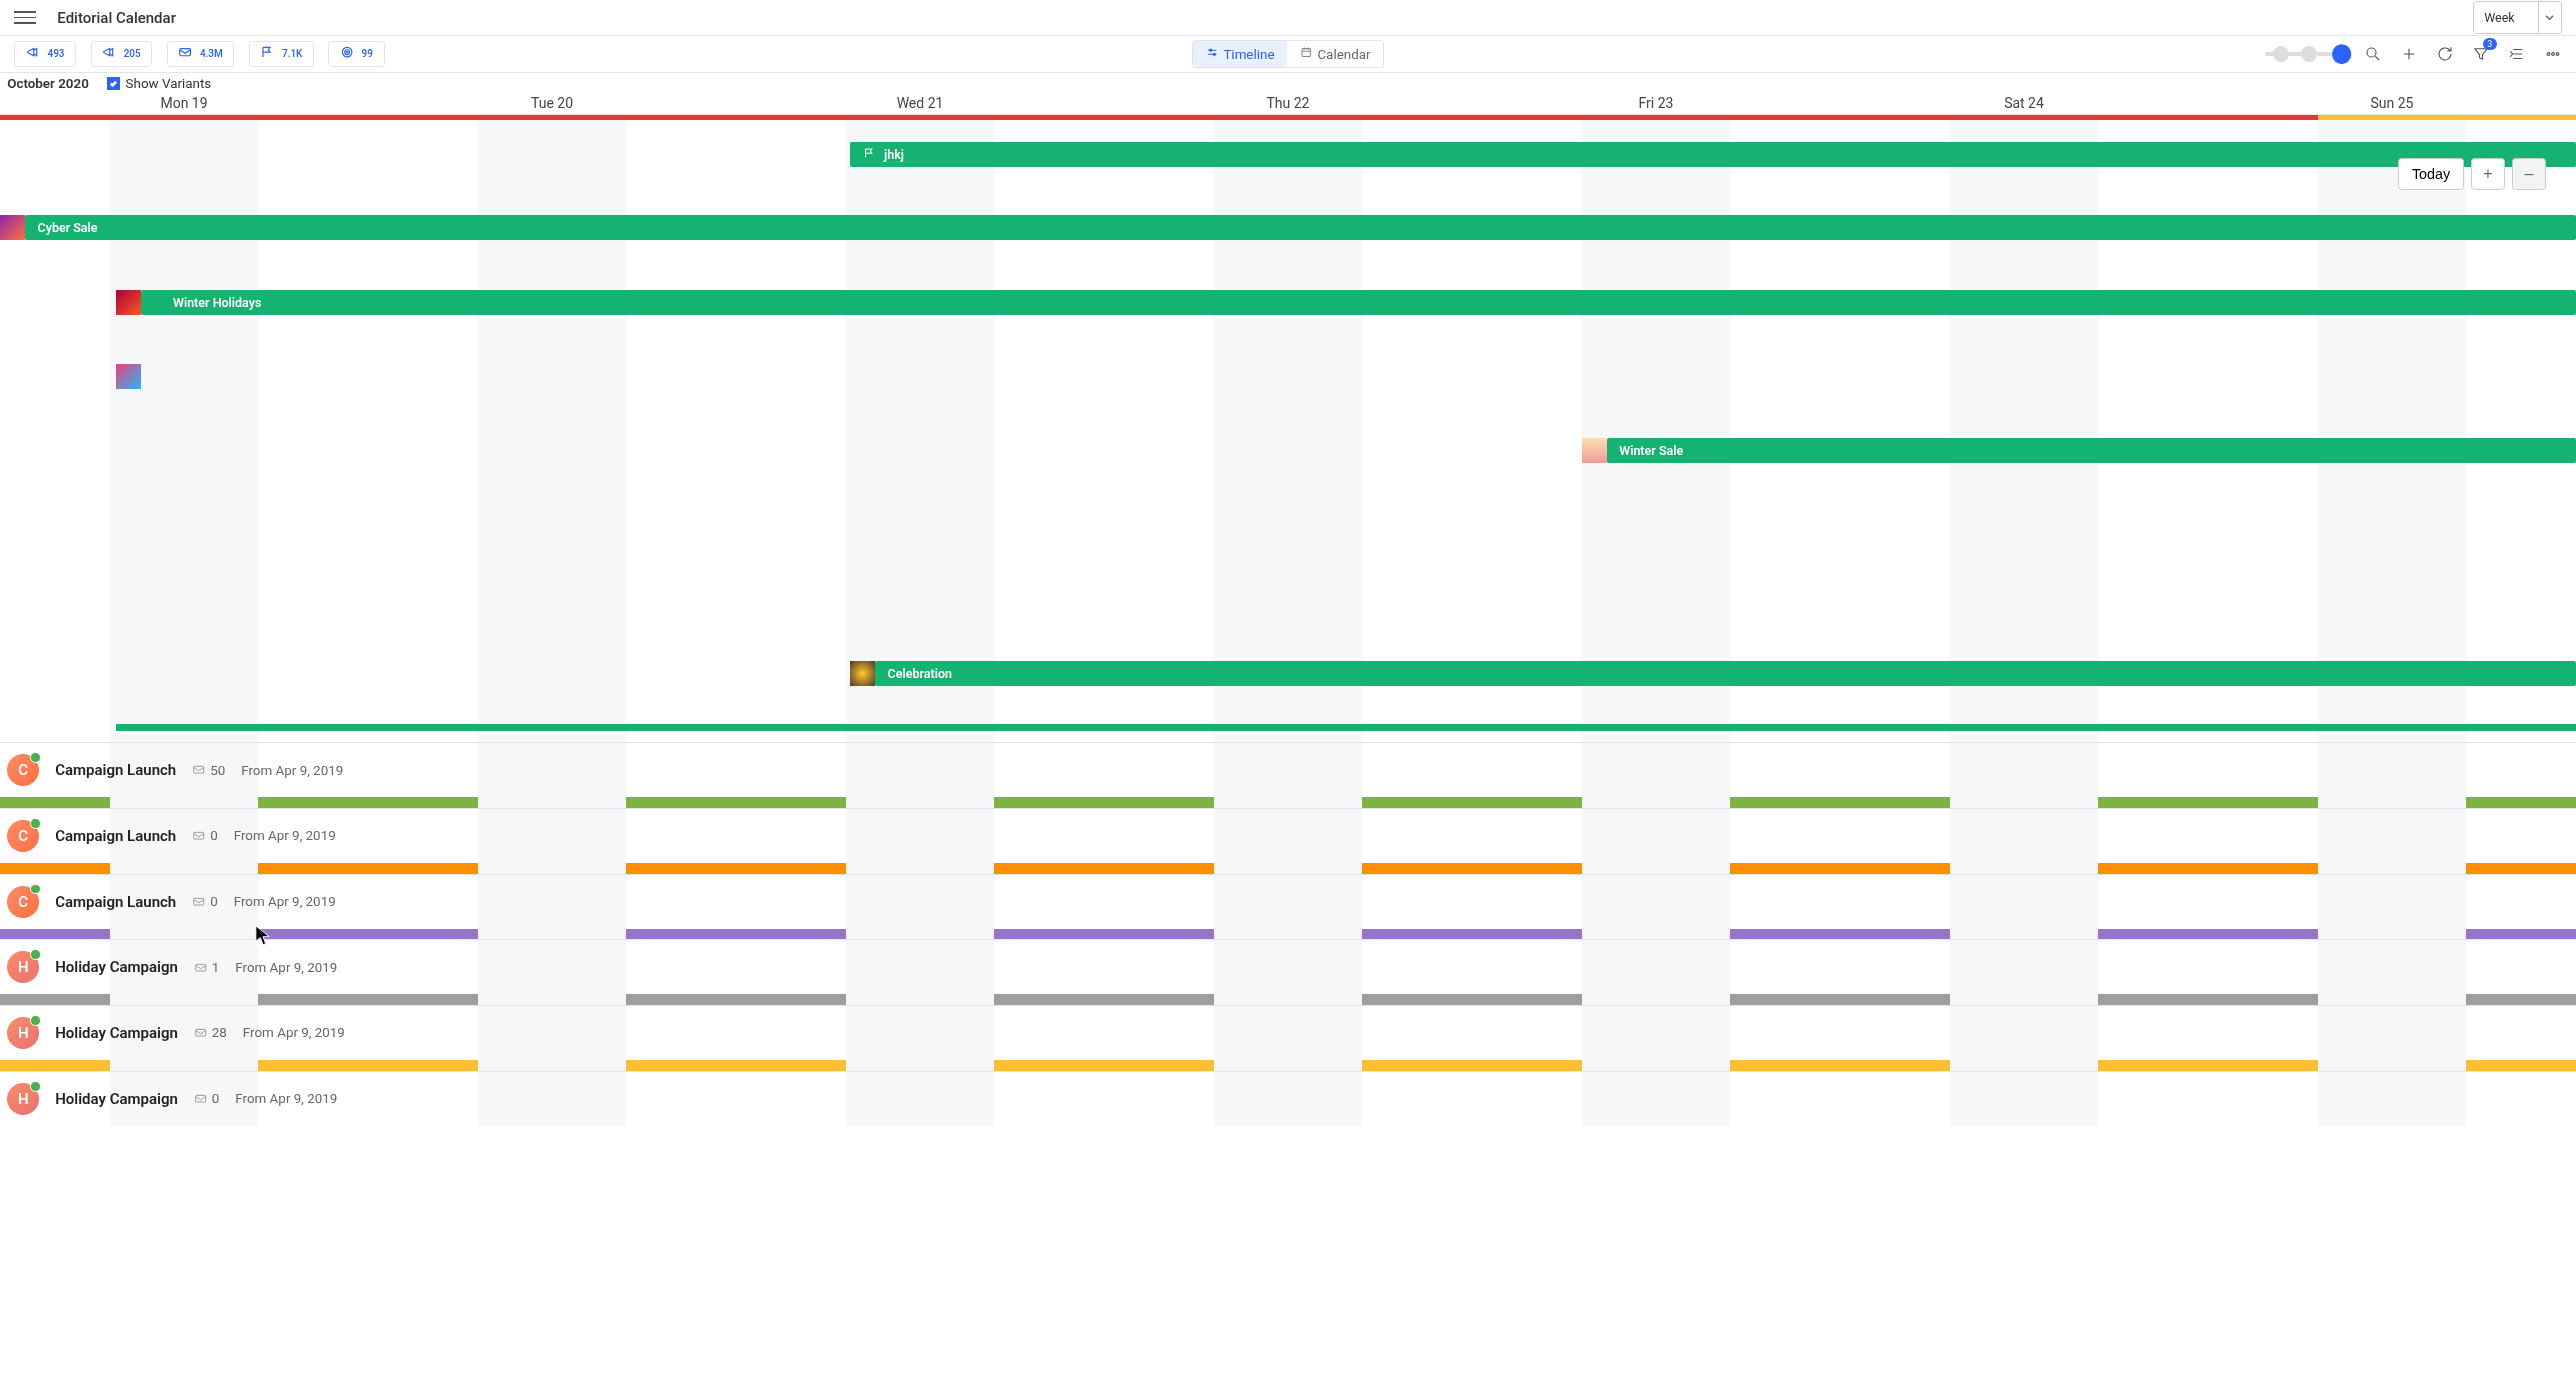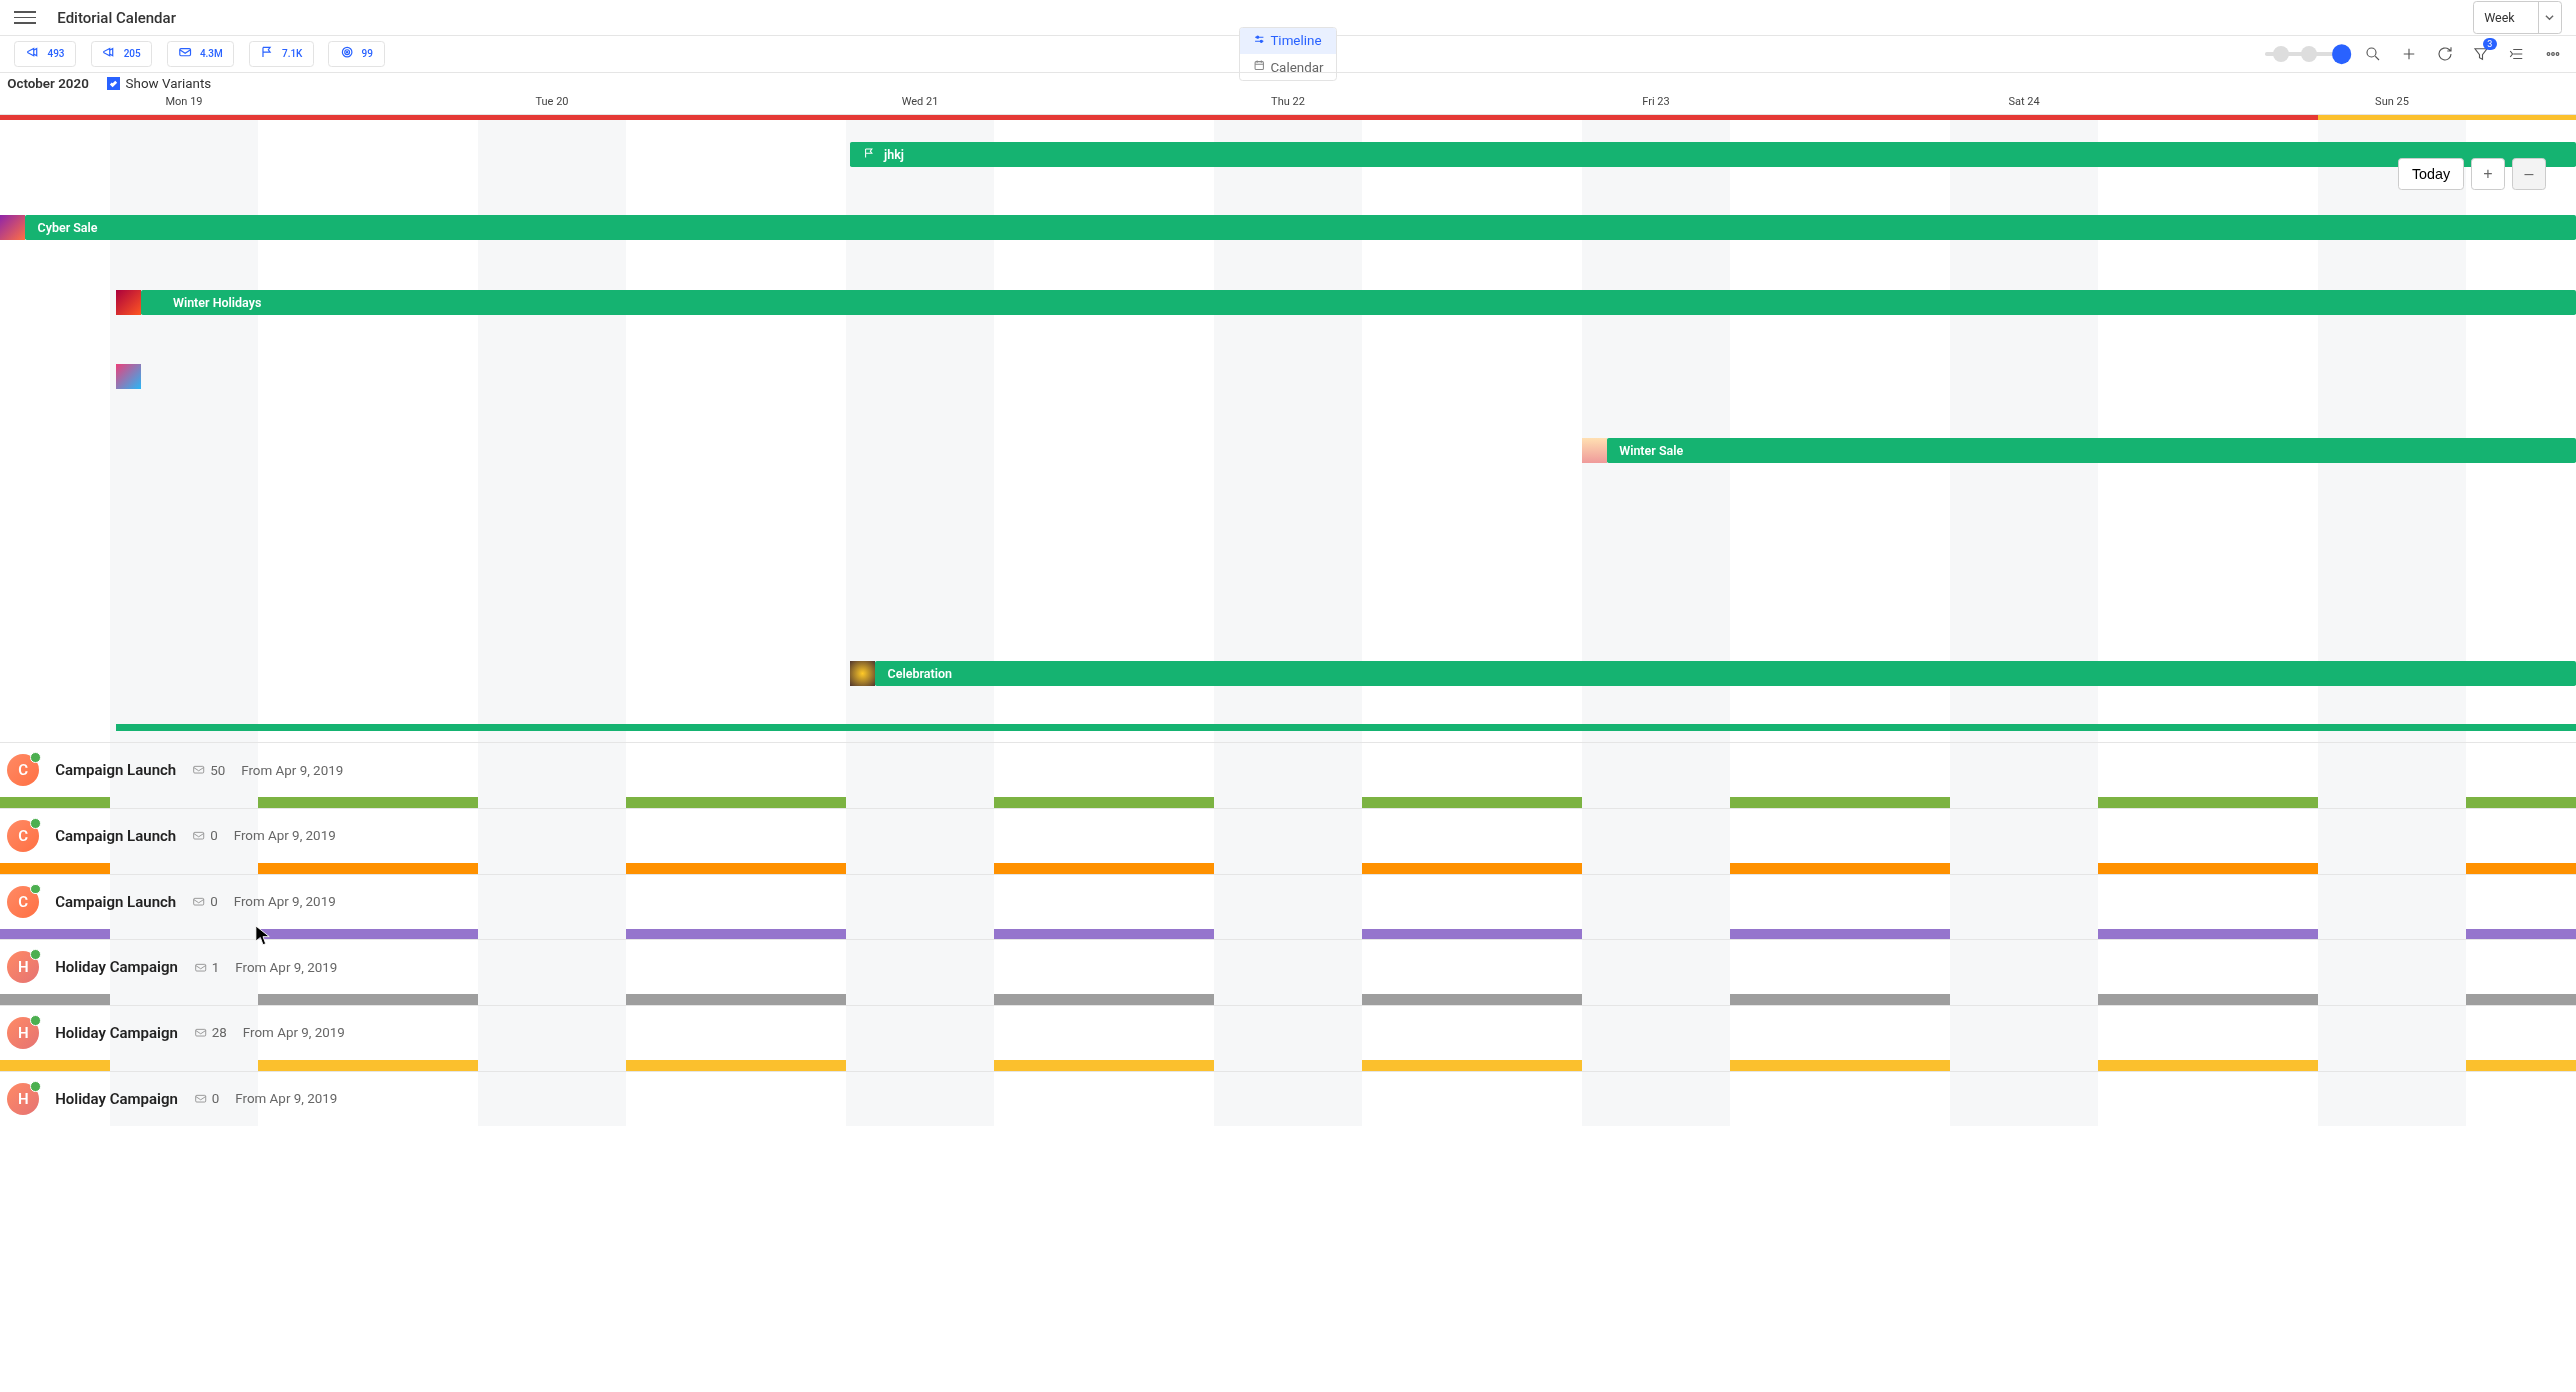--- a/index.html
+++ b/index.html
@@ -13,41 +13,41 @@
   .week-select { border: 0.9px solid #ccc; border-radius: 3.6px; height: 33px; display: flex; align-items: center; }
   .week-select .label { padding: 0 23px 0 10.7px; }
   .week-select .chev { width: 23px; border-left: 0.9px solid #ccc; display: flex; align-items: center; justify-content: center; height: 100%;}
   .chev-down-icon { width: 9px; height: 9px; }
 
   
   .toolbar { height: 37px; border-bottom: 0.9px solid #e5e5e5; display: flex; align-items: center; padding: 0 14.3px; position: relative; }
   .stat-chip { border: 0.9px solid #e3e3e3; border-radius: 3.6px; padding: 3.6px 10.7px; margin-right: 14.3px; display: flex; align-items: center; color: #2962FF; cursor: pointer; gap: 7.2px;}
   .stat-chip svg { width: 14.3px; height: 14.3px; }
   .stat-chip .val { font-size: 10px; font-weight: 500;}
-  .center-group { position: absolute; left: 50%; transform: translateX(-50%); display: flex; border: 0.9px solid #e3e3e3; border-radius: 3.6px; overflow: hidden; flex-direction: column;}
+  .center-group { position: absolute; left: 50%; transform: translateX(-50%); display: flex; border: 0.9px solid #e3e3e3; border-radius: 3.6px; overflow: hidden;}
   .view-btn { padding: 5.4px 12.5px; display: flex; align-items: center; gap: 5.4px; font-size: 13.4px;}
   .view-btn.active { background: #e9f0ff; color: #2962FF;}
   .view-btn:not(.active) { color: #666; }
   .right-tools { margin-left: auto; display: flex; align-items: center; gap: 18px;}
   .slider-track { width: 81px; height: 3.6px; background: #ddd; border-radius: 1.8px; position: relative;}
   .slider-handle { width: 16px; height: 16px; border-radius: 50%; background: #ddd; position: absolute; top: 50%; transform: translate(-50%,-50%);}
   .slider-handle.active { background: #2962FF; width: 19.7px; height: 19.7px;}
   .tool-icon { width: 18px; height: 18px; display:flex; align-items:center; justify-content:center; cursor:pointer; position: relative;}
   .tool-icon svg { width: 18px; height: 18px; stroke: #555; fill: none; stroke-width: 1.5;}
   .badge { position:absolute; top:-7.2px; right:-7.2px; background:#2962FF; color:#fff; font-size:9px; border-radius:7.2px; padding:0.9px 4.5px;}
 
   
   .subheader-wrap { border-bottom: 0.9px solid #e5e5e5;}
   .subheader  { height: 21.5px; display: flex; align-items: center; padding: 0 0 0 7.2px;}
   .month-label { font-weight: 600; font-size: 13.4px; margin-right: 18px;}
   .variants { display:flex; align-items:center; gap:5.4px; font-size:13.4px;justify-content:flex-end;}
   .checkbox { width:13.4px; height:13.4px; border:0.9px solid #2962FF; background:#2962FF; display:flex; align-items:center; justify-content:center;}
   .checkbox svg { width:9px; height:9px; stroke:#fff; stroke-width:3; fill:none;}
   .day-row { height: 19.7px; display: flex;}
-  .day-cell { flex: 1; text-align: center; font-size:11px; color:#444; }
+  .day-cell { flex: 1; text-align: center; font-size:14px; color:#444; }
 
   
   .timeline-body { position: relative; height: 627px; }
   .grid-bg { position:absolute; inset:0; display:flex;}
   .grid-bg .day-col { flex:1; position:relative;}
   .grid-bg .day-col::before { content:""; position:absolute; left:30%; top:0; bottom:0; width:40%; background:#f6f7f8;}
   .red-line { position:absolute; top:0; left:0; right:0; height:4.5px; background: linear-gradient(to right, #e53935 0 90%, #fbc02d 90% 100%);}
 
   .today-ctrl { position:absolute; top: 43px; right: 30px; display:flex; gap:7.2px; z-index:5;}
   .today-btn { border:0.9px solid #ccc; background:#fff; border-radius:3.6px; padding: 5.4px 12.5px; font-size:14.3px;}

